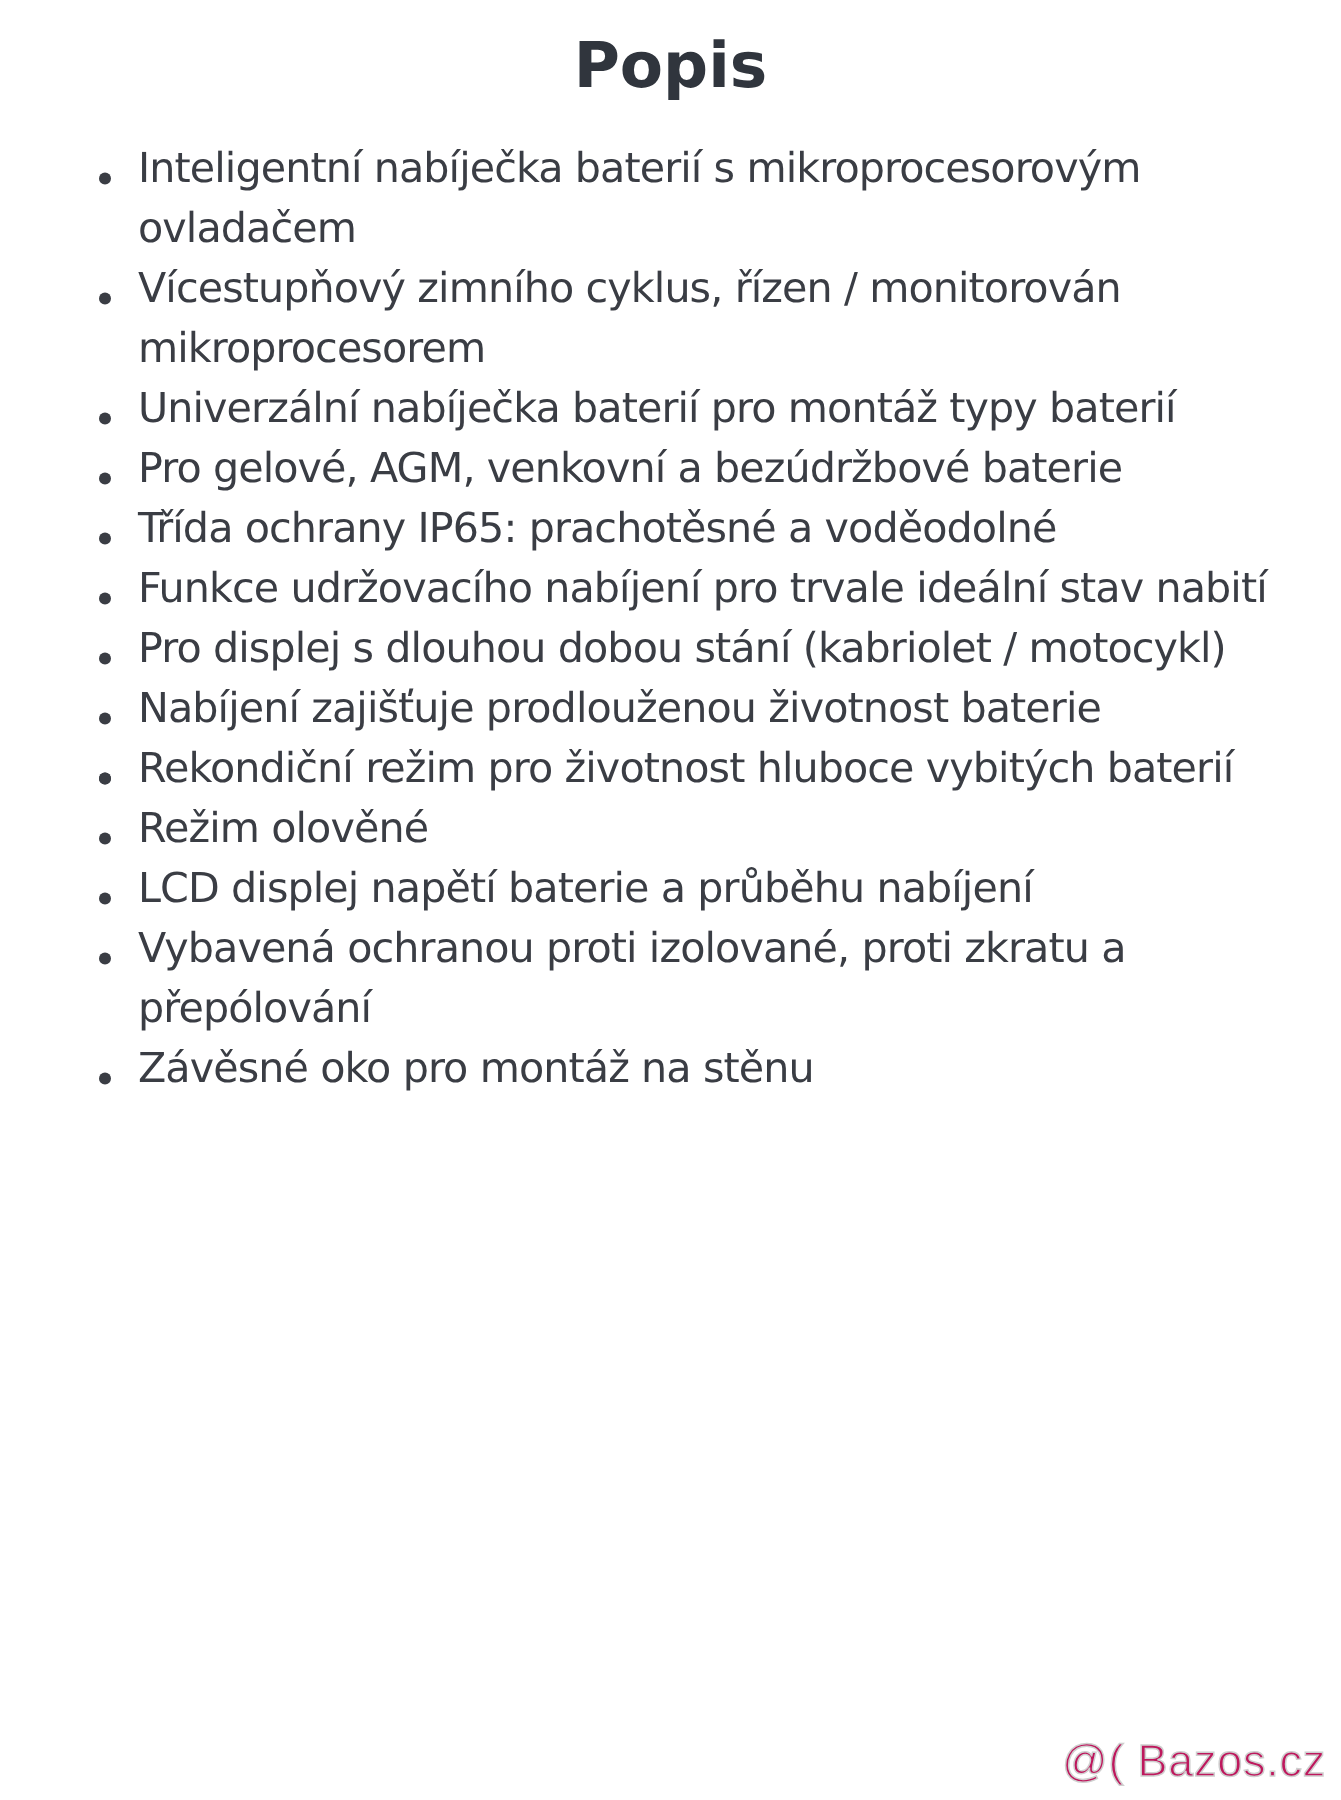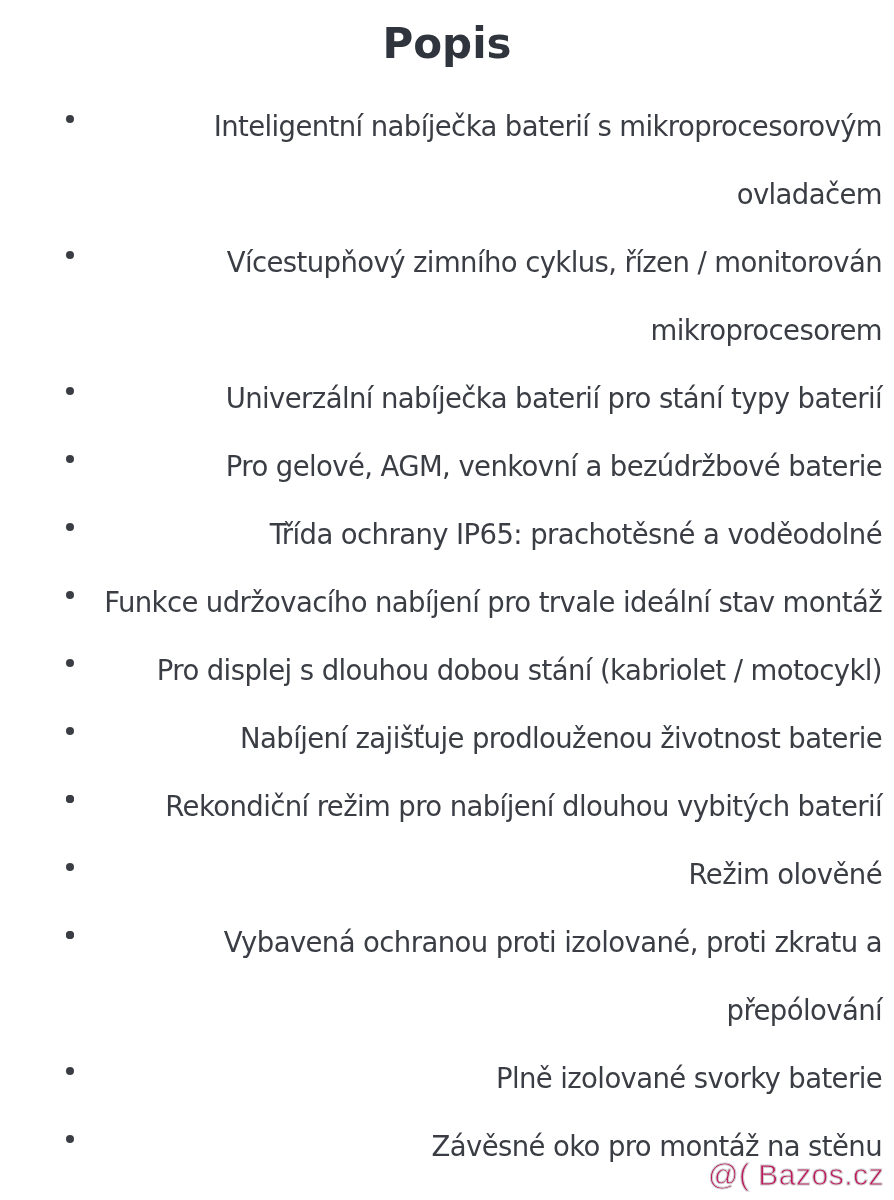--- a/index.html
+++ b/index.html
@@ -33,25 +33,24 @@
       left: 62px;
       width: 820px;
       margin: 0;
       padding: 0;
       list-style: none;
     }
     .bullet-item {
       position: relative;
       padding-left: 30px;
       font-size: 27.5px;
-      line-height: 68px;
+      line-height: 40px;
       letter-spacing: -0.6px;
       color: #3a3d44;
       white-space: normal;
-      text-align: right;
     }
     .bullet-dot {
       position: absolute;
       left: 4px;
       top: 23px;
       width: 8px;
       height: 8px;
       border-radius: 50%;
       background: #3a3d44;
     }
@@ -67,28 +66,27 @@
     }
   </style>
 </head>
 <body>
 
 <h1 class="title">Popis</h1>
 
 <ul class="bullet-list">
   <li class="bullet-item"><span class="bullet-dot"></span><span>Inteligentní nabíječka baterií s mikroprocesorovým ovladačem</span></li>
   <li class="bullet-item"><span class="bullet-dot"></span><span>Vícestupňový zimního cyklus, řízen / monitorován mikroprocesorem</span></li>
-  <li class="bullet-item"><span class="bullet-dot"></span><span>Univerzální nabíječka baterií pro stání typy baterií</span></li>
+  <li class="bullet-item"><span class="bullet-dot"></span><span>Univerzální nabíječka baterií pro montáž typy baterií</span></li>
   <li class="bullet-item"><span class="bullet-dot"></span><span>Pro gelové, AGM, venkovní a bezúdržbové baterie</span></li>
   <li class="bullet-item"><span class="bullet-dot"></span><span>Třída ochrany IP65: prachotěsné a voděodolné</span></li>
-  <li class="bullet-item"><span class="bullet-dot"></span><span>Funkce udržovacího nabíjení pro trvale ideální stav montáž</span></li>
+  <li class="bullet-item"><span class="bullet-dot"></span><span>Funkce udržovacího nabíjení pro trvale ideální stav nabití</span></li>
   <li class="bullet-item"><span class="bullet-dot"></span><span>Pro displej s dlouhou dobou stání (kabriolet / motocykl)</span></li>
   <li class="bullet-item"><span class="bullet-dot"></span><span>Nabíjení zajišťuje prodlouženou životnost baterie</span></li>
   <li class="bullet-item"><span class="bullet-dot"></span></li>
-  <li class="bullet-item"><span class="bullet-dot"></span><span>Rekondiční režim pro nabíjení dlouhou vybitých baterií</span></li>
+  <li class="bullet-item"><span class="bullet-dot"></span><span>Rekondiční režim pro životnost hluboce vybitých baterií</span></li>
   <li class="bullet-item"><span class="bullet-dot"></span><span>Režim olověné</span></li>
-  <li class="bullet-item"><span class="bullet-dot"></span></li>
+  <li class="bullet-item"><span class="bullet-dot"></span><span>LCD displej napětí baterie a průběhu nabíjení</span></li>
   <li class="bullet-item"><span class="bullet-dot"></span><span>Vybavená ochranou proti izolované, proti zkratu a přepólování</span></li>
-  <li class="bullet-item"><span class="bullet-dot"></span><span>Plně izolované svorky baterie</span></li>
   <li class="bullet-item"><span class="bullet-dot"></span><span>Závěsné oko pro montáž na stěnu</span></li>
 </ul>
 
 <div class="watermark">@( Bazos.cz</div>
 
 </body></html>

